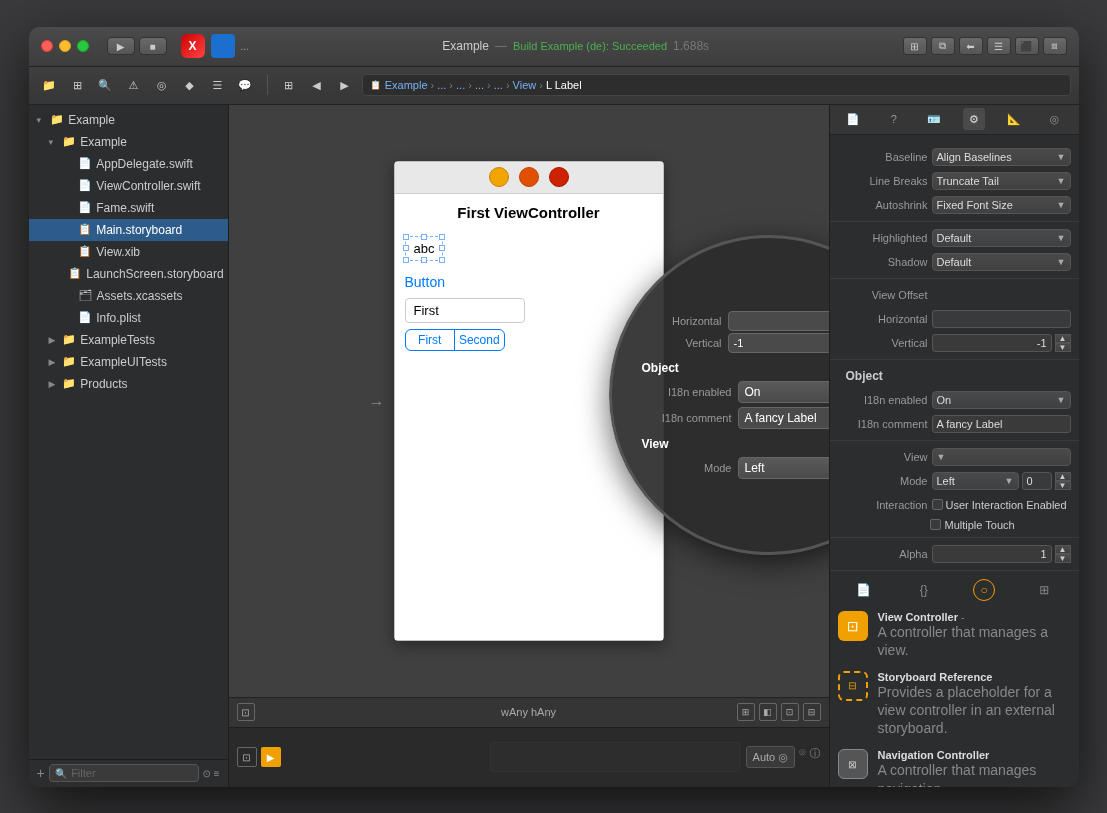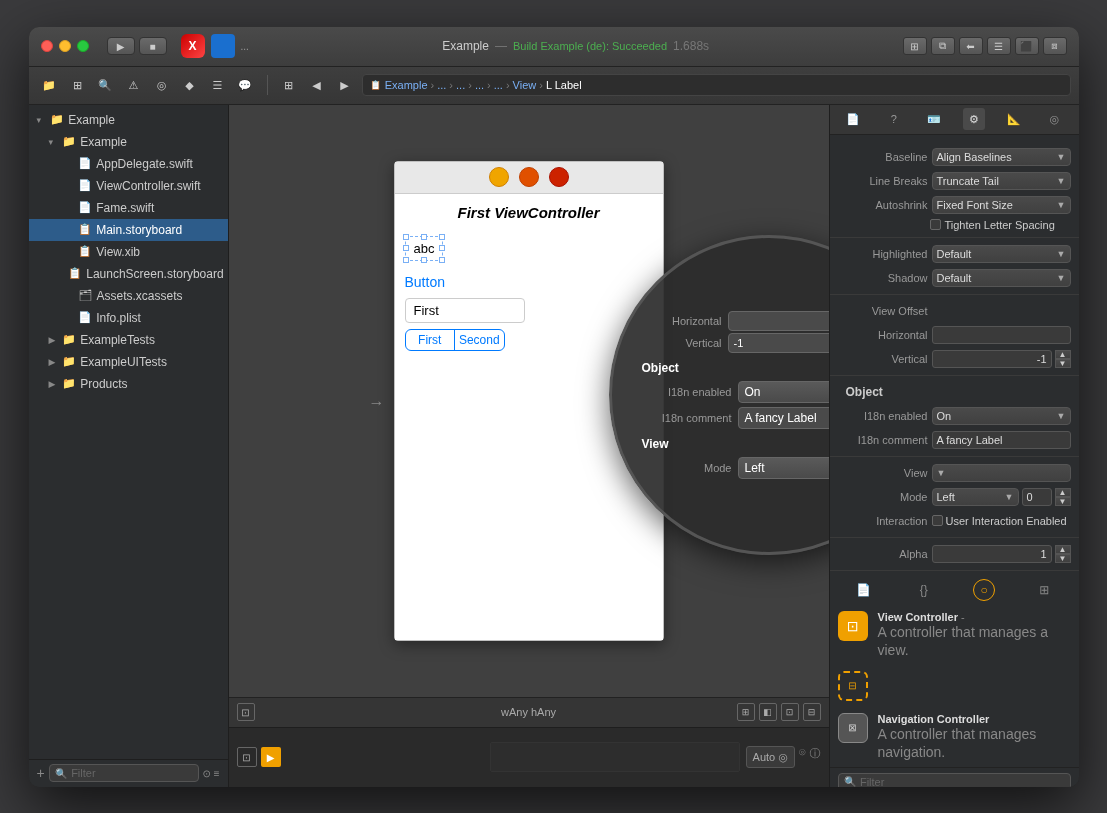--- a/index.html
+++ b/index.html
@@ -201,21 +201,20 @@
       padding: 10px;
       background: #fff;
       height: calc(100% - 32px);
     }
     .vc-title {
       font-size: 15px;
       font-weight: 600;
       text-align: center;
       color: #000;
       margin-bottom: 10px;
-      font-style: italic;
     }
     .label-selected {
       border: 1px dashed #7ab0f5;
       padding: 4px 8px;
       display: inline-block;
       font-size: 13px;
       color: #000;
       position: relative;
       margin: 5px 0;
     }
@@ -747,24 +746,20 @@
           </div>
           <div class="ins-row">
             <span class="ins-label">Autoshrink</span>
             <div class="ins-control">
               <div class="ins-select">
                 <span>Fixed Font Size</span>
                 <span style="font-size:9px;color:#aaa;">▼</span>
               </div>
             </div>
           </div>
-          <div class="ins-checkbox-row">
-            <div class="ins-checkbox"></div>
-            <span class="ins-checkbox-label">Tighten Letter Spacing</span>
-          </div>
         </div>
 
         <div class="ins-section">
           <div class="ins-row">
             <span class="ins-label">Highlighted</span>
             <div class="ins-control">
               <div class="ins-select">
                 <span>Default</span>
                 <span style="font-size:9px;color:#aaa;">▼</span>
               </div>
@@ -852,20 +847,24 @@
                 <div class="step-btn">▼</div>
               </div>
             </div>
           </div>
           <div class="ins-row">
             <span class="ins-label">Interaction</span>
             <div class="ins-control">
               <div class="ins-checkbox"></div>
               <span style="color:#ccc;font-size:11px;">User Interaction Enabled</span>
             </div>
+          </div>
+          <div class="ins-checkbox-row">
+            <div class="ins-checkbox"></div>
+            <span class="ins-checkbox-label">Multiple Touch</span>
           </div>
         </div>
 
         <div class="ins-section">
           <div class="ins-row">
             <span class="ins-label">Alpha</span>
             <div class="ins-control">
               <div class="ins-input">
                 <span style="margin-left:auto;">1</span>
               </div>
@@ -893,20 +892,24 @@
               <span>View Controller</span>
               <span style="color:#888;font-weight:400;"> - </span>
             </div>
             <div class="obj-desc">A controller that manages a view.</div>
           </div>
         </div>
         <div class="obj-item">
           <div class="obj-icon obj-icon-sb">
             <span style="color:#f0a000;font-size:10px;">⊟</span>
           </div>
+          <div class="obj-text">
+            <div class="obj-title">Storyboard Reference</div>
+            <div class="obj-desc">Provides a placeholder for a view controller in an external storyboard.</div>
+          </div>
         </div>
         <div class="obj-item">
           <div class="obj-icon obj-icon-nc" style="background:#555;border:1px solid #888;">
             <span style="color:#ccc;font-size:10px;">⊠</span>
           </div>
           <div class="obj-text">
             <div class="obj-title">Navigation Controller</div>
             <div class="obj-desc">A controller that manages navigation.</div>
           </div>
         </div>

